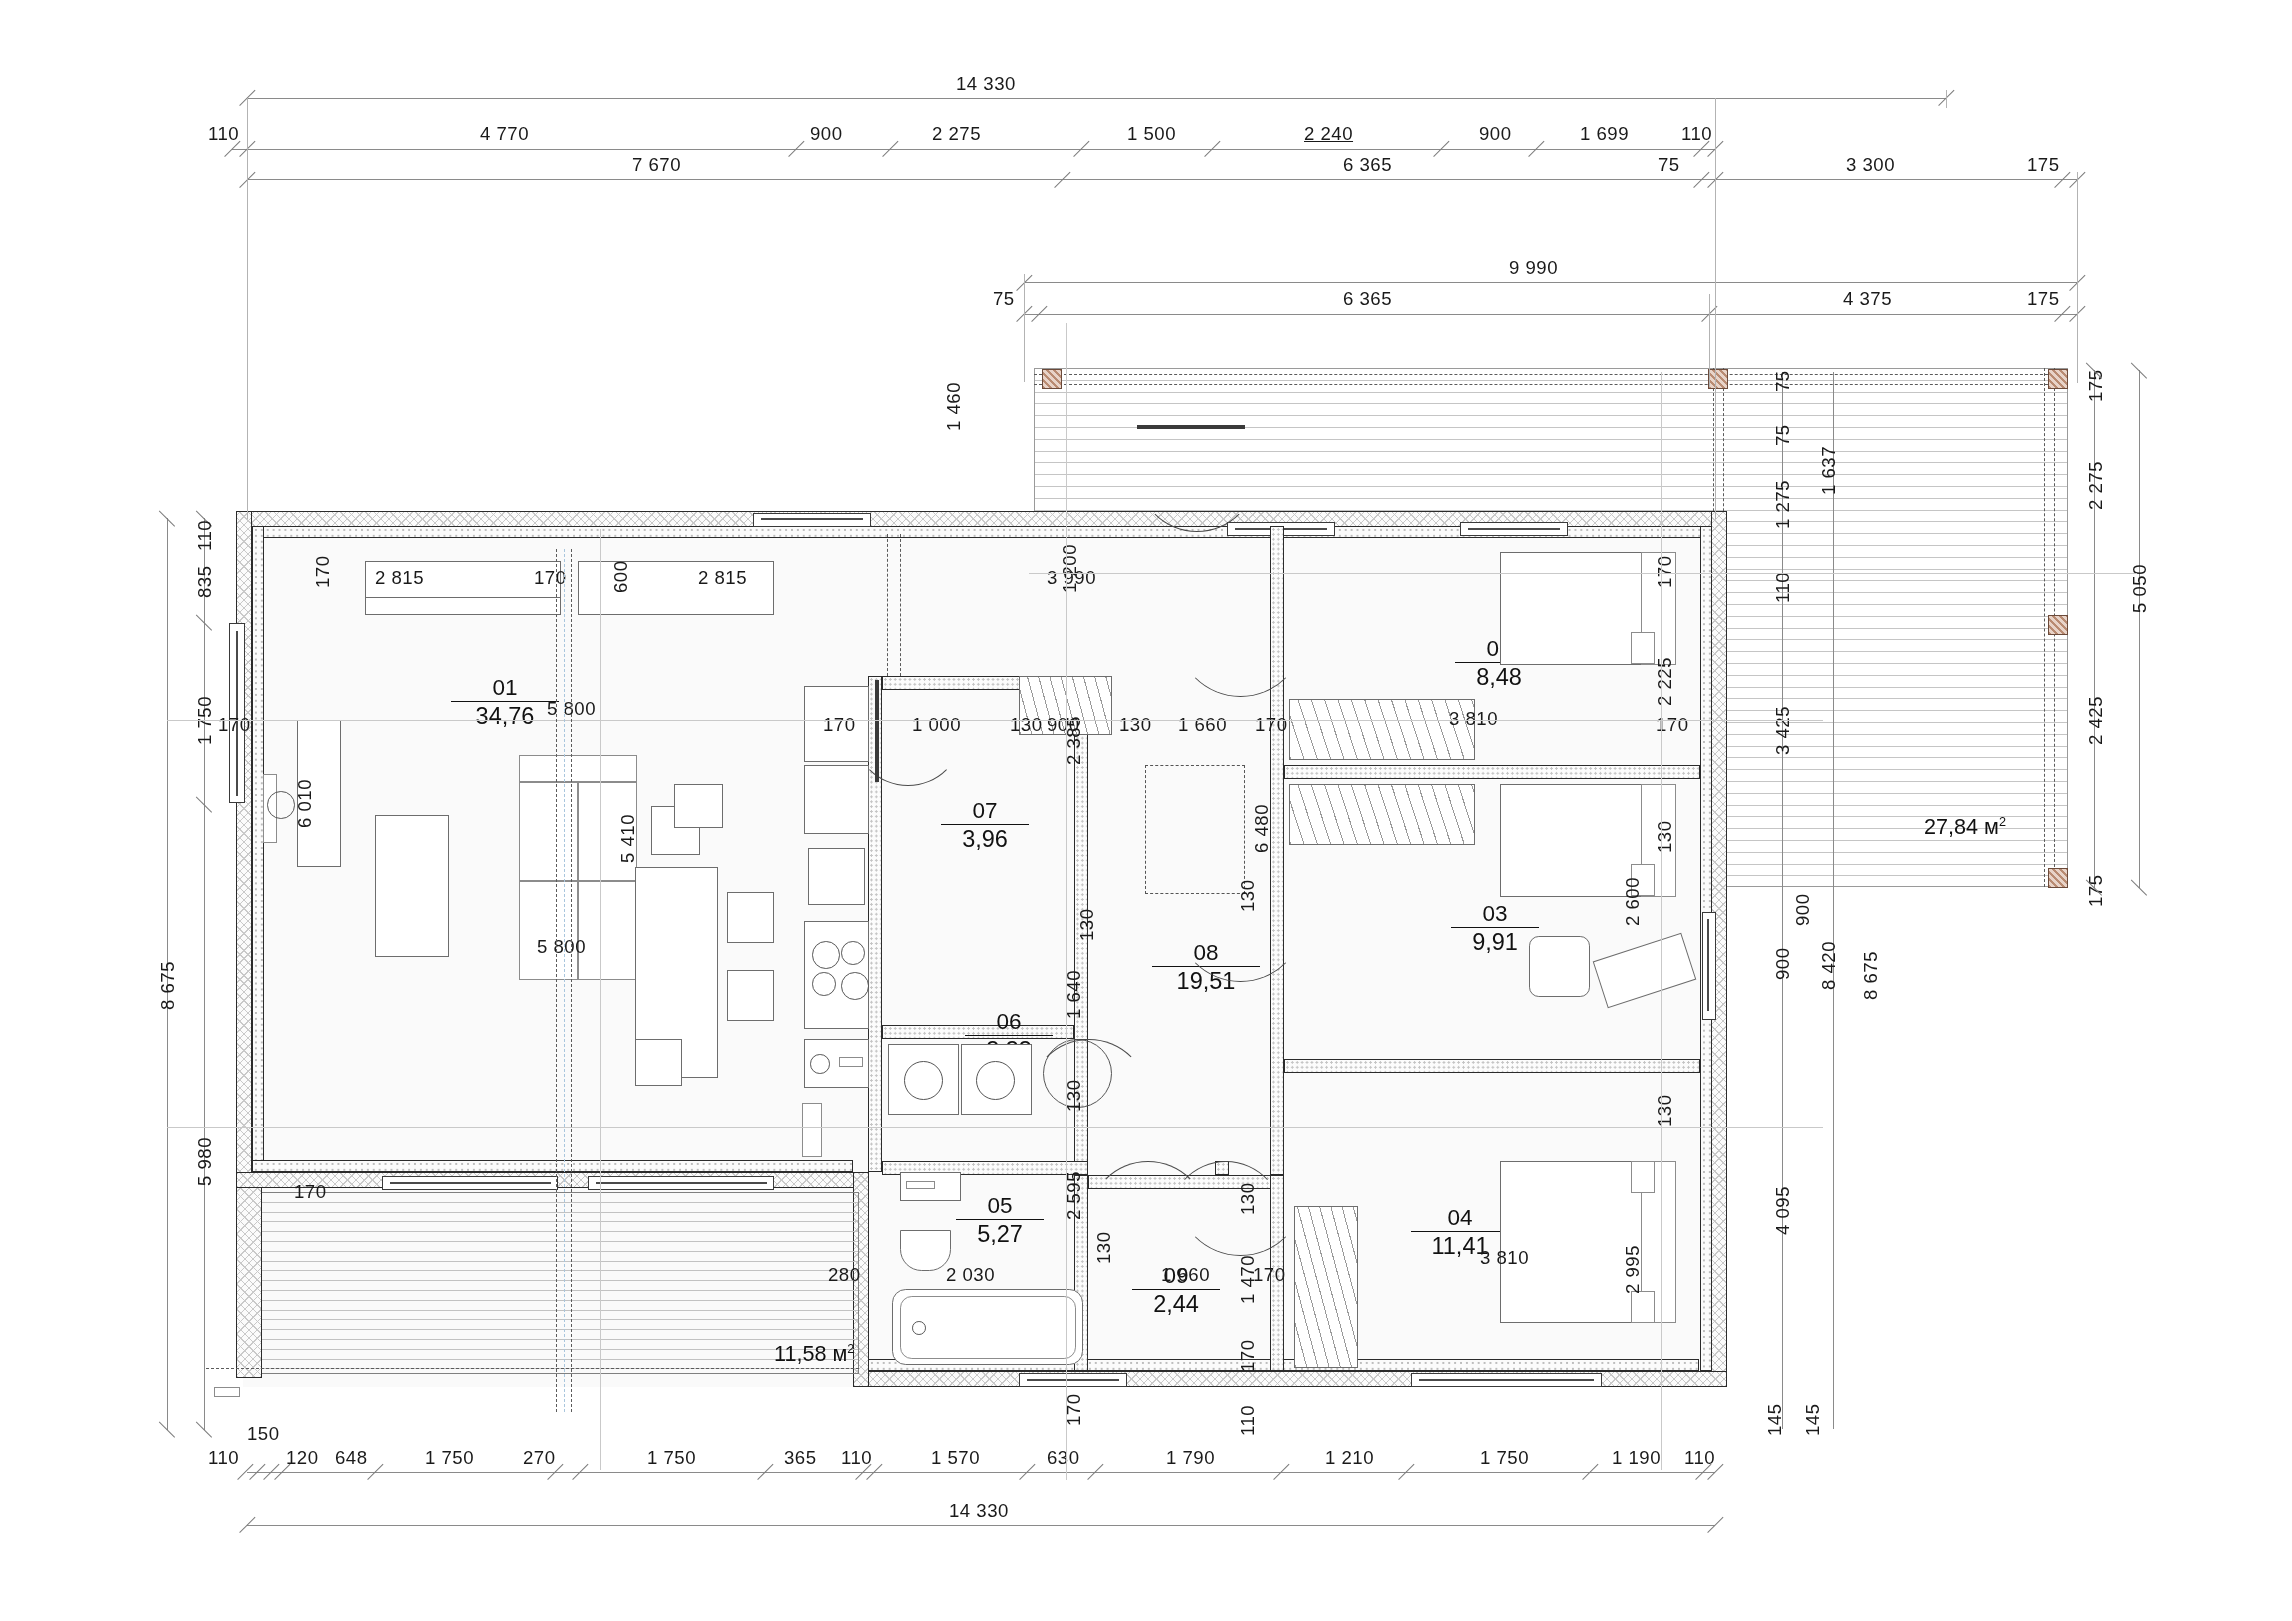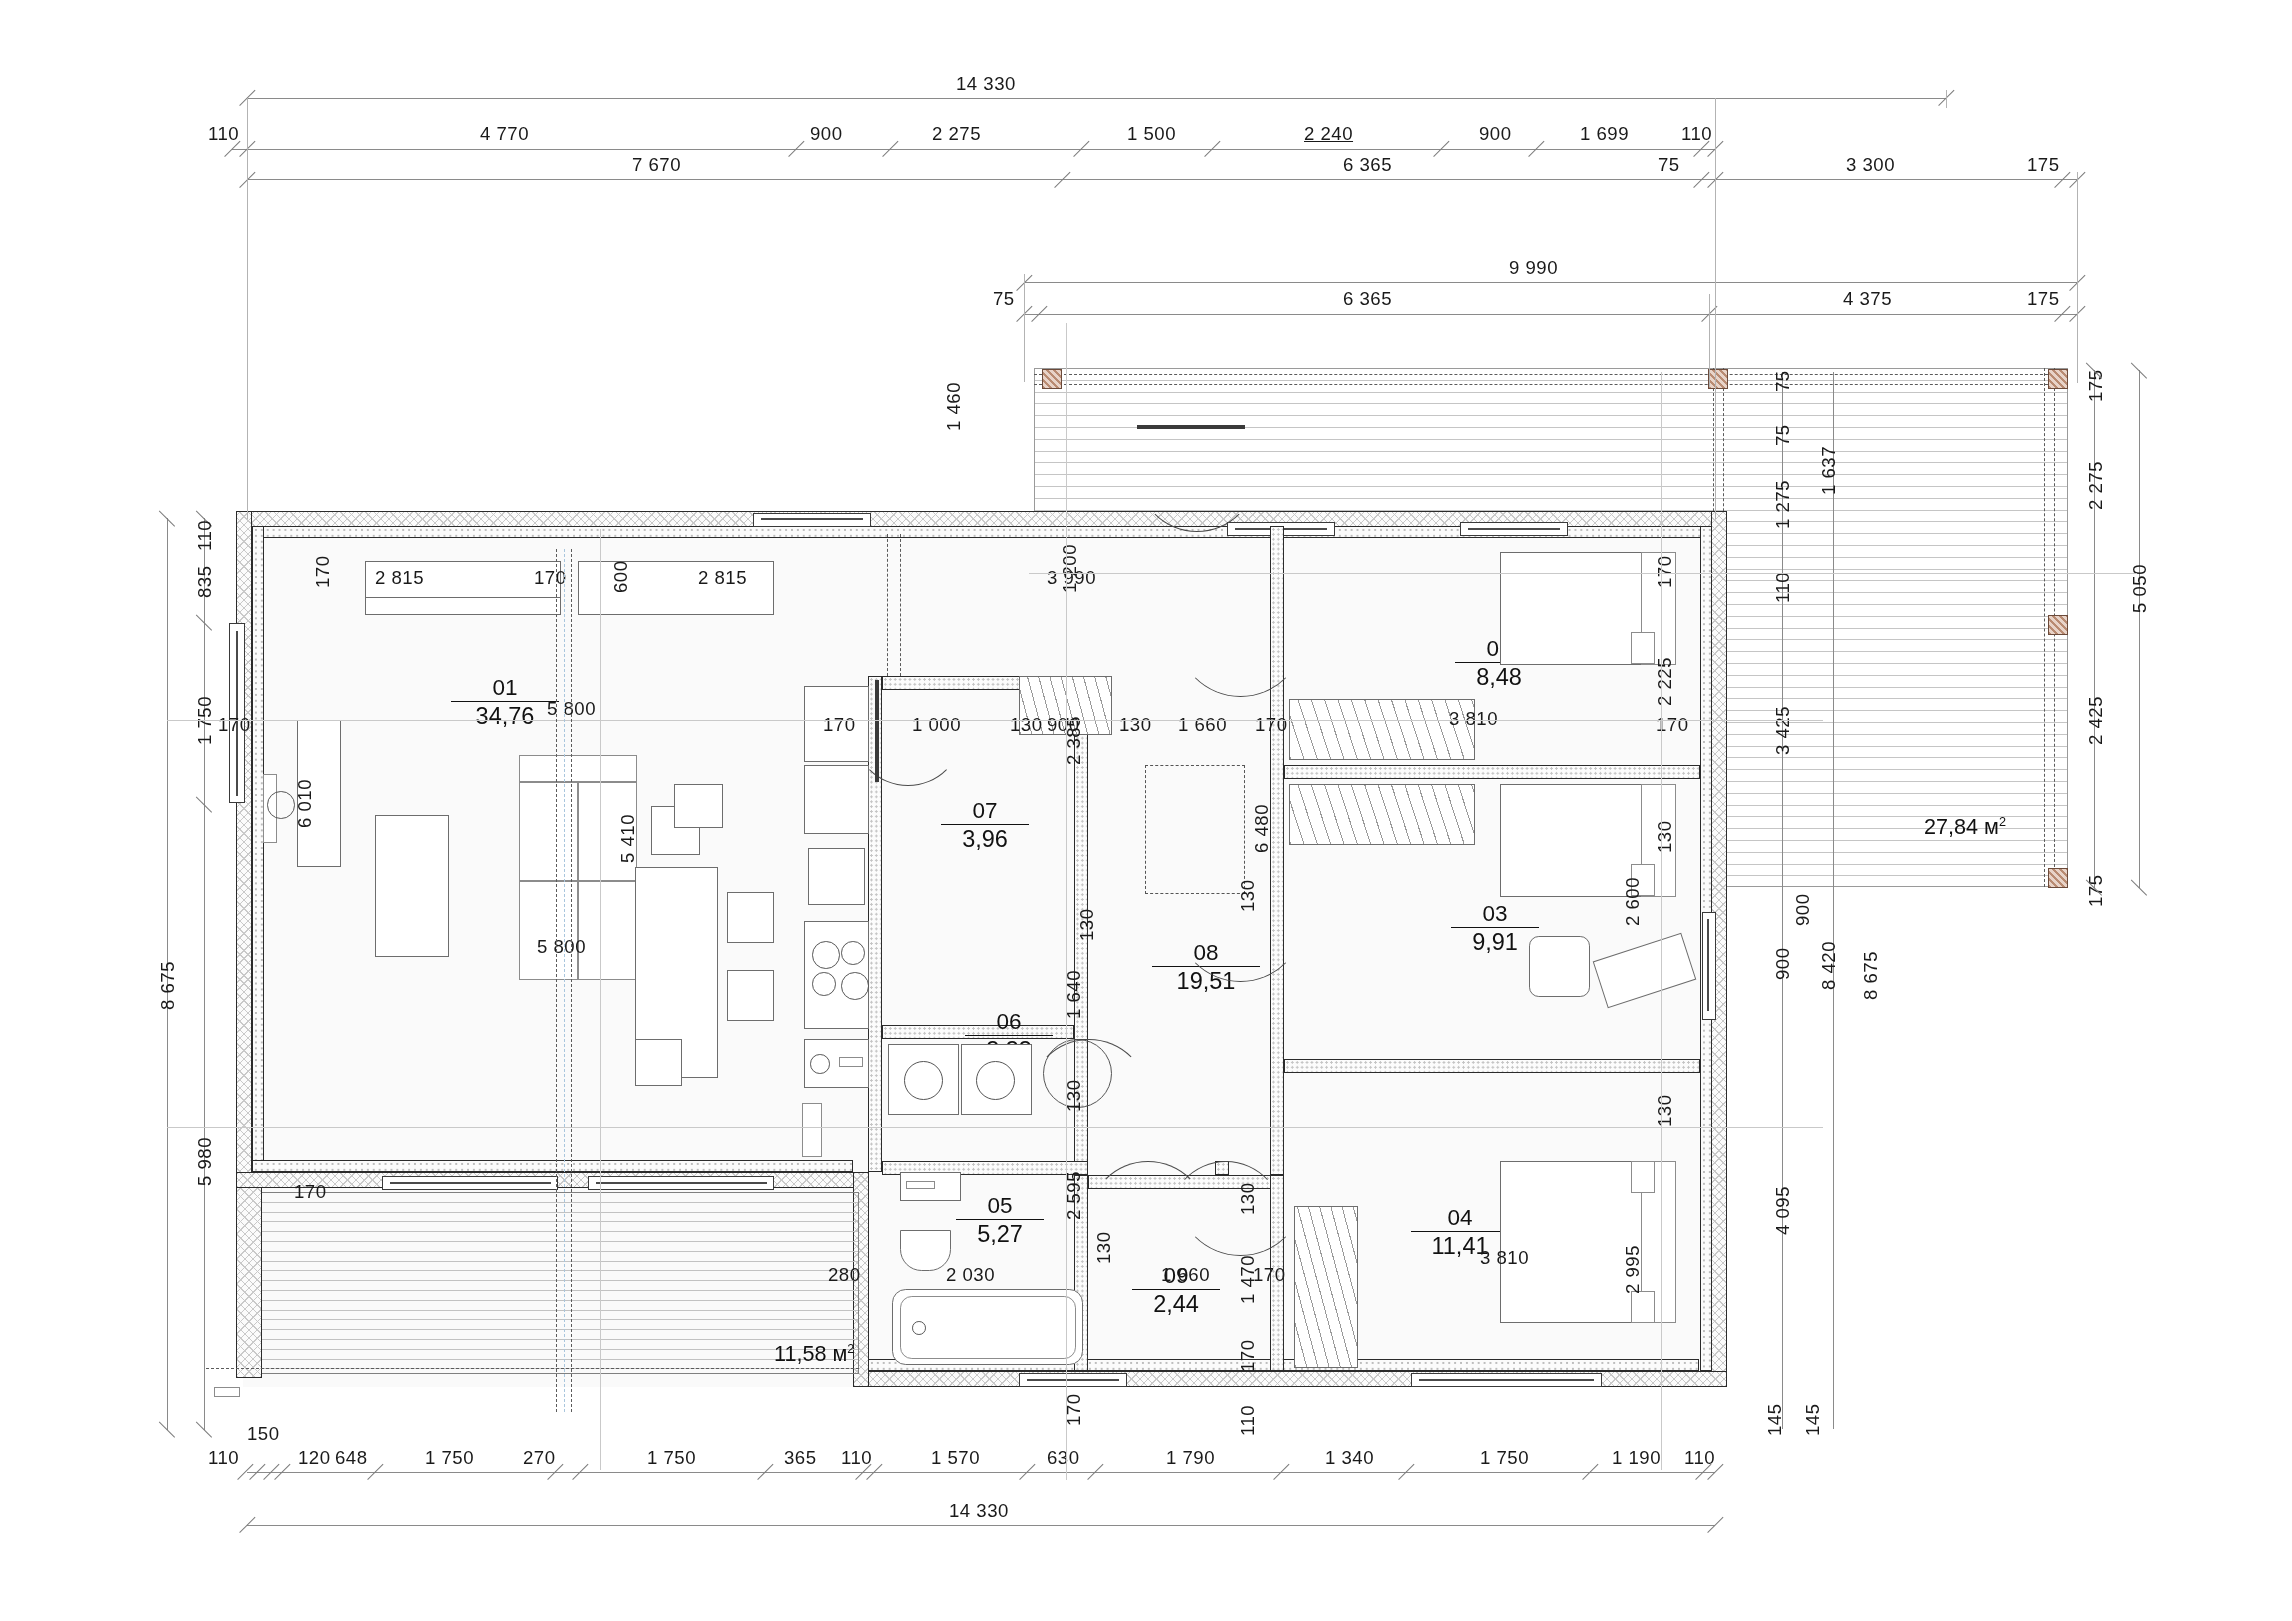--- a/index.html
+++ b/index.html
@@ -406,40 +406,40 @@
   <div class="tickv" style="left:2083px;top:887px;"></div>
   <div class="tickv" style="left:2128px;top:887px;"></div>
 
   <div class="dimline h" style="left:247px;top:1472px;width:1468px;"></div>
   <div class="dim" style="left:208px;top:1447px;">110</div>
   <div class="dim" style="left:247px;top:1423px;">150</div>
   <div class="tick" style="left:245px;top:1461px;"></div>
   <div class="tick" style="left:257px;top:1461px;"></div>
   <div class="tick" style="left:271px;top:1461px;"></div>
   <div class="tick" style="left:282px;top:1461px;"></div>
-  <div class="dim" style="left:298px;top:1447px;">120</div>
+  <div class="dim" style="left:286px;top:1447px;">120</div>
   <div class="dim" style="left:335px;top:1447px;">648</div>
   <div class="tick" style="left:375px;top:1461px;"></div>
   <div class="dim" style="left:425px;top:1447px;">1 750</div>
   <div class="dim" style="left:523px;top:1447px;">270</div>
   <div class="tick" style="left:555px;top:1461px;"></div>
   <div class="tick" style="left:580px;top:1461px;"></div>
   <div class="dim" style="left:647px;top:1447px;">1 750</div>
   <div class="tick" style="left:765px;top:1461px;"></div>
   <div class="dim" style="left:784px;top:1447px;">365</div>
   <div class="dim" style="left:841px;top:1447px;">110</div>
   <div class="tick" style="left:863px;top:1461px;"></div>
   <div class="tick" style="left:874px;top:1461px;"></div>
   <div class="dim" style="left:931px;top:1447px;">1 570</div>
   <div class="tick" style="left:1027px;top:1461px;"></div>
   <div class="dim" style="left:1047px;top:1447px;">630</div>
   <div class="tick" style="left:1095px;top:1461px;"></div>
   <div class="dim" style="left:1166px;top:1447px;">1 790</div>
   <div class="tick" style="left:1281px;top:1461px;"></div>
-  <div class="dim" style="left:1325px;top:1447px;">1 340</div>
+  <div class="dim" style="left:1325px;top:1447px;">1 210</div>
   <div class="tick" style="left:1406px;top:1461px;"></div>
   <div class="dim" style="left:1480px;top:1447px;">1 750</div>
   <div class="tick" style="left:1590px;top:1461px;"></div>
   <div class="dim" style="left:1612px;top:1447px;">1 190</div>
   <div class="dim" style="left:1684px;top:1447px;">110</div>
   <div class="tick" style="left:1703px;top:1461px;"></div>
   <div class="tick" style="left:1715px;top:1461px;"></div>
 
   <div class="dimline h" style="left:247px;top:1525px;width:1468px;"></div>
   <div class="tick" style="left:247px;top:1514px;"></div>

